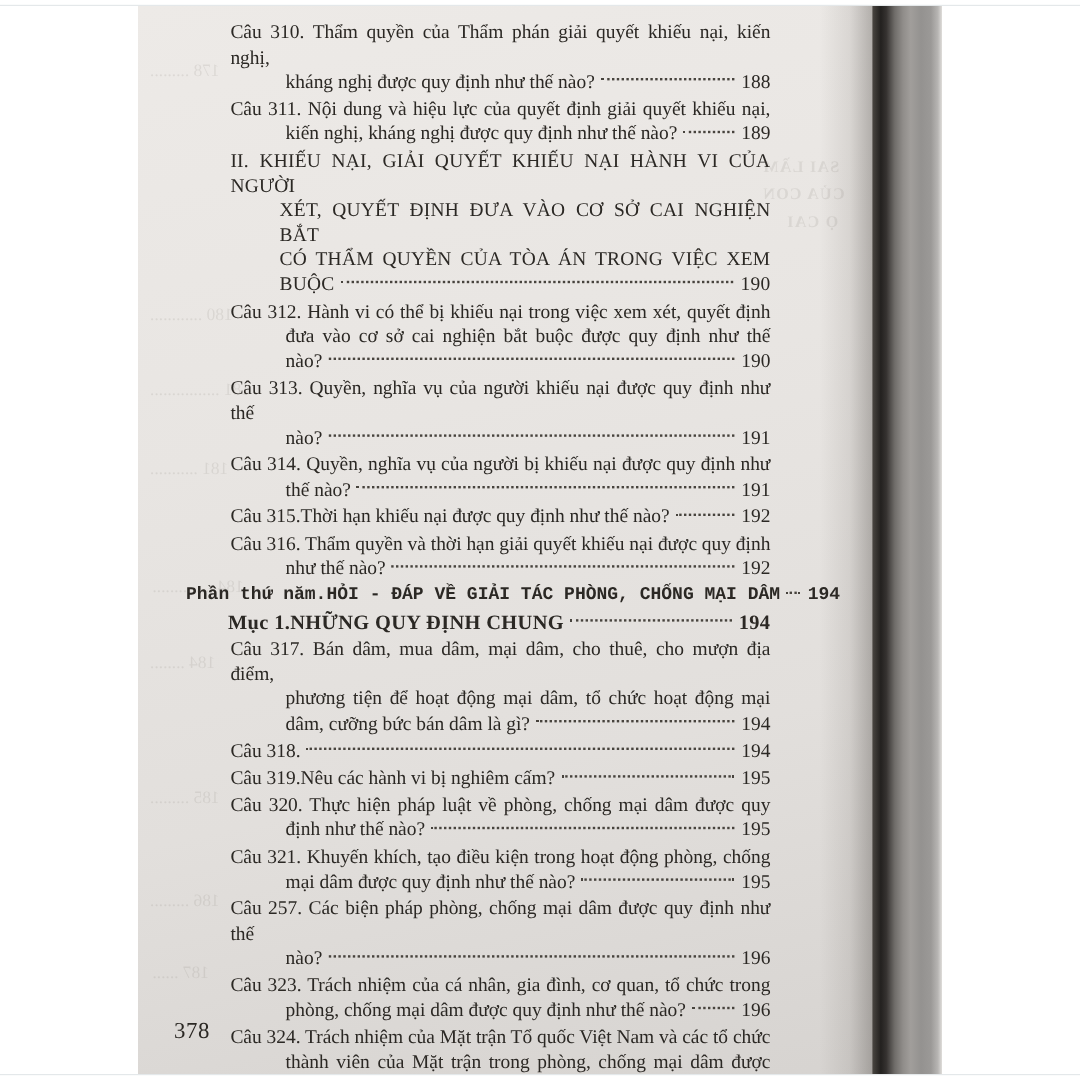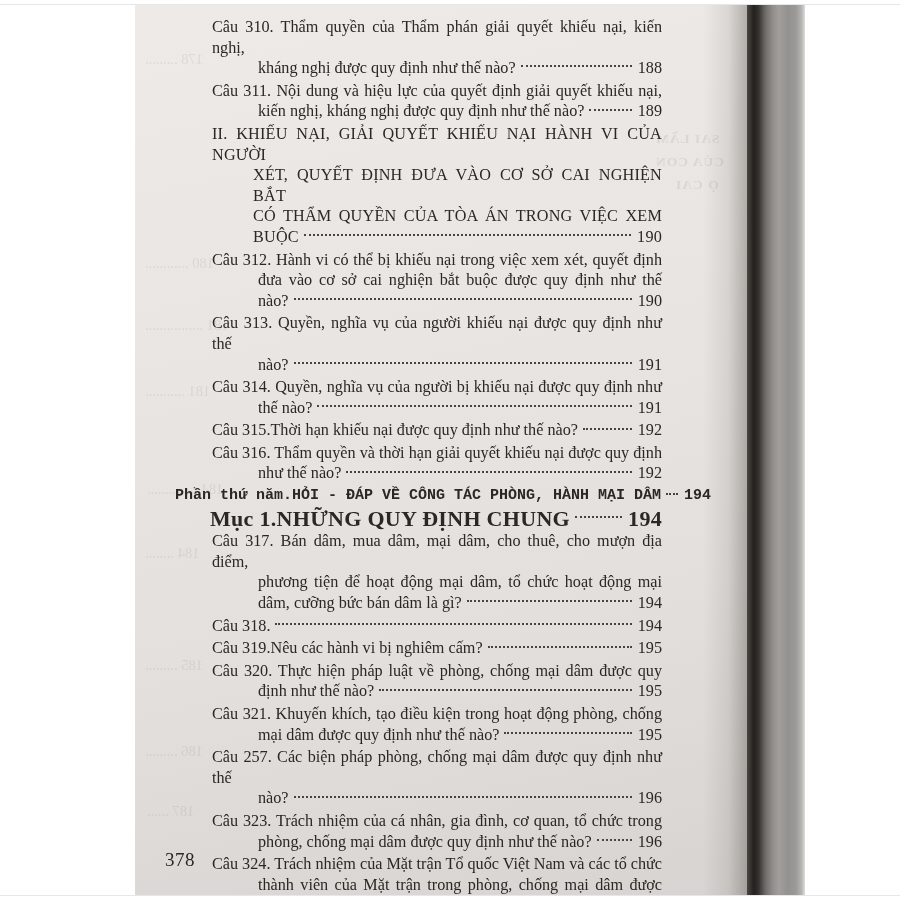--- a/index.html
+++ b/index.html
@@ -2,42 +2,42 @@
 <html><head>
 <meta charset="utf-8">
 <style>
   html,body{margin:0;padding:0;width:900px;height:900px;overflow:hidden;background:#ffffff;
     font-family:"Liberation Serif","DejaVu Serif",serif;}
   .hairline{position:absolute;left:0;width:900px;height:1px;background:#e4e8ea;}
   .hl-top{top:4px}
   .hl-bottom{top:895px}
 
   .photo{position:absolute;left:115px;top:5px;width:670px;height:890px;overflow:hidden;
-    background:linear-gradient(168deg,#edeae7 0%,#e8e5e2 38%,#e2dfdc 68%,#d6d3d0 100%);margin-left:20px;}
+    background:linear-gradient(168deg,#edeae7 0%,#e8e5e2 38%,#e2dfdc 68%,#d6d3d0 100%);}
   
   .shade{position:absolute;top:0;right:56px;width:46px;height:100%;
     background:linear-gradient(90deg,rgba(0,0,0,0) 0%,rgba(60,54,48,0.10) 55%,rgba(45,40,35,0.32) 100%);}
   
   .edge{position:absolute;top:0;right:0;width:58px;height:100%;
     background:linear-gradient(90deg,#4a4641 0%,#23211f 12%,#353230 20%,#6f6c69 32%,#908d8a 44%,#a19e9b 55%,#949290 70%,#9b9997 84%,#b7b5b3 94%,#dfddda 100%);}
 
   .content{position:absolute;left:77px;top:12px;right:143px;color:#2b2824;}
   .entry{font-size:16.2px;line-height:20.6px;margin-bottom:2px;}
   .line{min-height:20.6px;}
   .fill{text-align:justify;text-align-last:justify;}
   .last{display:flex;align-items:center;}
   .last .txt{white-space:nowrap;}
   .leader{flex:1 1 auto;min-width:12px;border-bottom:2.2px dotted #47433d;margin:0 6px 4px 5px;}
   .pg{white-space:nowrap;}
   .label{white-space:nowrap;}
   .cau .cont{margin-left:46px;}
   .sec{letter-spacing:.2px;}
   .sec .cont{margin-left:41px;}
   .part{font-weight:bold;margin-left:-37px;font-size:15px;font-family:Liberation Mono, monospace;}
-  .muc1{font-weight:bold;margin-left:-2px;font-size:22px;letter-spacing:.3px;}
+  .muc1{font-weight:bold;margin-left:-2px;font-size:17px;letter-spacing:.3px;}
 
   .pageno{position:absolute;left:30px;bottom:24px;font-size:19px;color:#2b2824;letter-spacing:.5px;}
 
   .ghost{position:absolute;transform:scaleX(-1);opacity:.12;color:#6d6councplaceholder;}
   .ghost{color:#6d675e;filter:blur(.5px);font-size:14.5px;white-space:nowrap;}
   .ghost.caps{font-size:13.5px;letter-spacing:1px;font-weight:bold;}
 </style>
 </head>
 <body>
 
@@ -110,21 +110,21 @@
           <div class="line fill"><span class="label">Câu 316. </span><span>Thẩm quyền và thời hạn giải quyết khiếu nại được quy định</span></div>
           <div class="line last cont">
             <span class="txt">như thế nào?</span>
             <span class="leader"></span>
             <span class="pg">192</span>
           </div>
         </div>
         <div class="entry part">
           <div class="line last">
             <span class="label">Phần thứ năm. </span>
-            <span class="txt">HỎI - ĐÁP VỀ CÔNG TÁC PHÒNG, HÀNH MẠI DÂM</span>
+            <span class="txt">HỎI - ĐÁP VỀ GIẢI TÁC PHÒNG, CHỐNG MẠI DÂM</span>
             <span class="leader"></span>
             <span class="pg">194</span>
           </div>
         </div>
         <div class="entry muc1">
           <div class="line last">
             <span class="label">Mục 1. </span>
             <span class="txt">NHỮNG QUY ĐỊNH CHUNG</span>
             <span class="leader"></span>
             <span class="pg">194</span>

